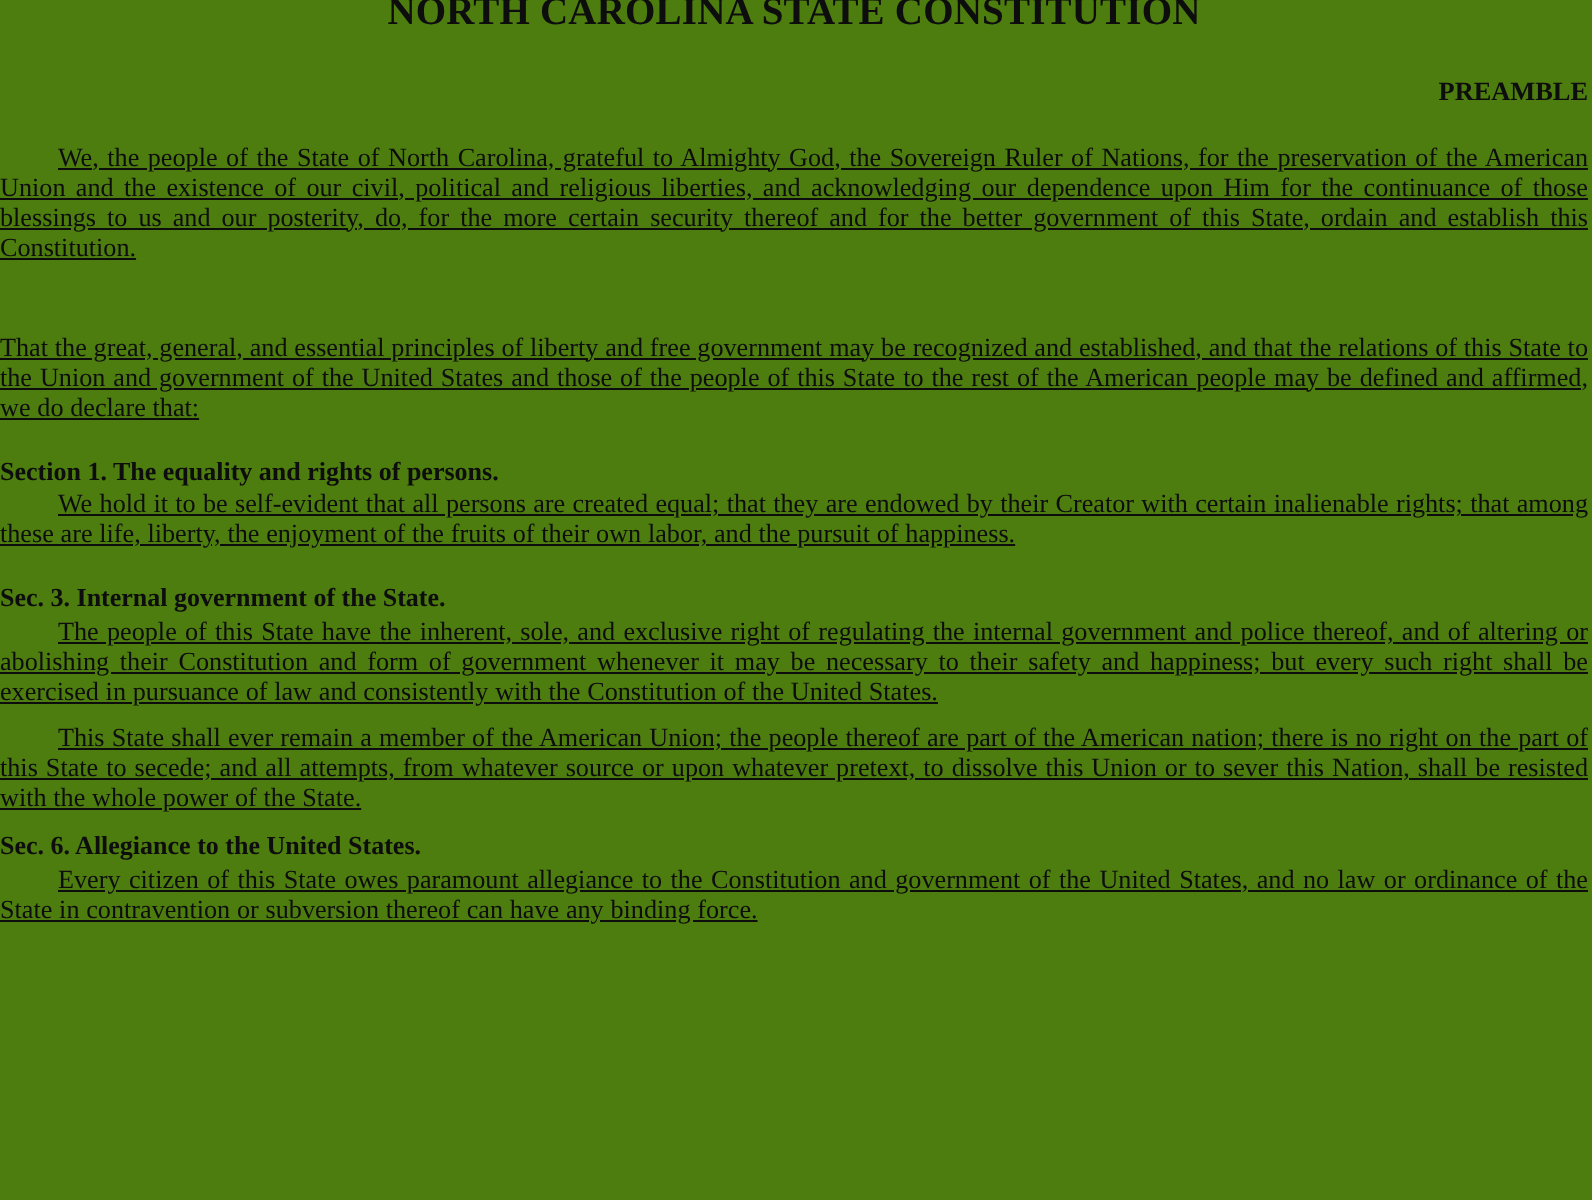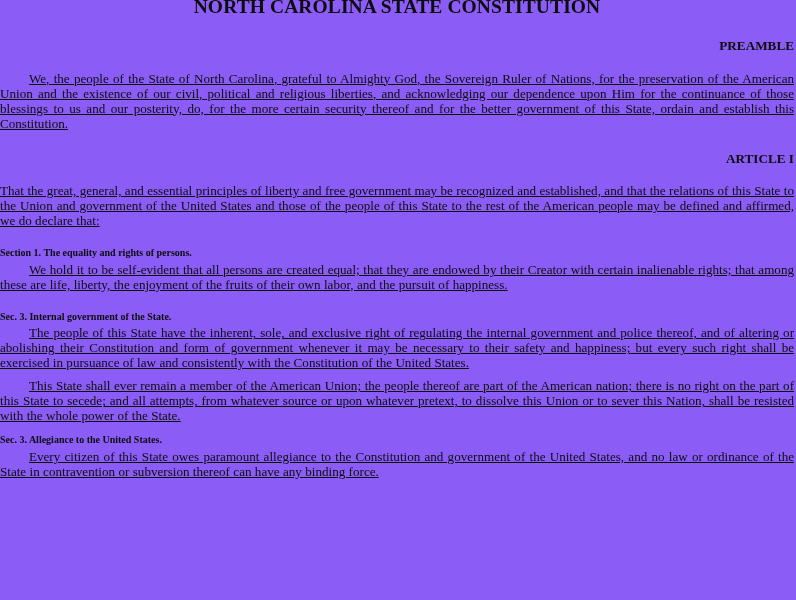--- a/index.html
+++ b/index.html
@@ -12,21 +12,21 @@
     height: 600px;
     overflow: hidden;
     font-family: "Liberation Serif", "DejaVu Serif", serif;
     color: #0d0d0d;
   }
   .page {
     width: 796px;
     height: 600px;
     position: relative;
     overflow: hidden;
-    background: #8b5cf6;
+    background: #4d7c0f;
     padding: 6px;
     box-sizing: border-box;
   }
   .inner {
     position: absolute;
     left: 0;
     top: -4px;
     width: 794px;
   }
   .doc-title {
@@ -56,21 +56,21 @@
     text-justify: inter-word;
     text-indent: 29px;
     word-spacing: 0.1px;
     text-decoration: underline;
   }
   p.body-text.no-indent {
     text-indent: 0;
   }
   .sec-head {
     margin: 0;
-    font-size: 10px;
+    font-size: 13px;
     line-height: 17.7px;
     font-weight: bold;
     text-align: left;
   }
   .sec-block {
     margin: 0;
   }
   .sec-gap { height: 8px; }
 </style>
 </head>
@@ -84,21 +84,20 @@
     <div class="spacer-lg"></div>
 
     <h2 class="heading-center">PREAMBLE</h2>
 
     <div class="spacer-md"></div>
 
     <p class="body-text">We, the people of the State of North Carolina, grateful to Almighty God, the Sovereign Ruler of Nations, for the preservation of the American Union and the existence of our civil, political and religious liberties, and acknowledging our dependence upon Him for the continuance of those blessings to us and our posterity, do, for the more certain security thereof and for the better government of this State, ordain and establish this Constitution.</p>
 
     <div class="spacer-lg"></div>
 
-    <h2 class="heading-center">ARTICLE I</h2>
 
     <div class="spacer-md"></div>
 
     <p class="body-text no-indent">That the great, general, and essential principles of liberty and free government may be recognized and established, and that the relations of this State to the Union and government of the United States and those of the people of this State to the rest of the American people may be defined and affirmed, we do declare that:</p>
 
     <div class="spacer-md"></div>
 
     <div class="sec-block">
       <p class="sec-head">Section 1.  The equality and rights of persons.</p>
       <p class="body-text">We hold it to be self-evident that all persons are created equal; that they are endowed by their Creator with certain inalienable rights; that among these are life, liberty, the enjoyment of the fruits of their own labor, and the pursuit of happiness.</p>
@@ -116,18 +115,18 @@
 
     <div class="sec-gap"></div>
 
     <div class="sec-block">
       <p class="body-text">This State shall ever remain a member of the American Union; the people thereof are part of the American nation; there is no right on the part of this State to secede; and all attempts, from whatever source or upon whatever pretext, to dissolve this Union or to sever this Nation, shall be resisted with the whole power of the State.</p>
     </div>
 
     <div class="sec-gap"></div>
 
     <div class="sec-block">
-      <p class="sec-head">Sec. 3.  Allegiance to the United States.</p>
+      <p class="sec-head">Sec. 6.  Allegiance to the United States.</p>
       <p class="body-text">Every citizen of this State owes paramount allegiance to the Constitution and government of the United States, and no law or ordinance of the State in contravention or subversion thereof can have any binding force.</p>
     </div>
 
   </div>
 </div>
 
 </body></html>

